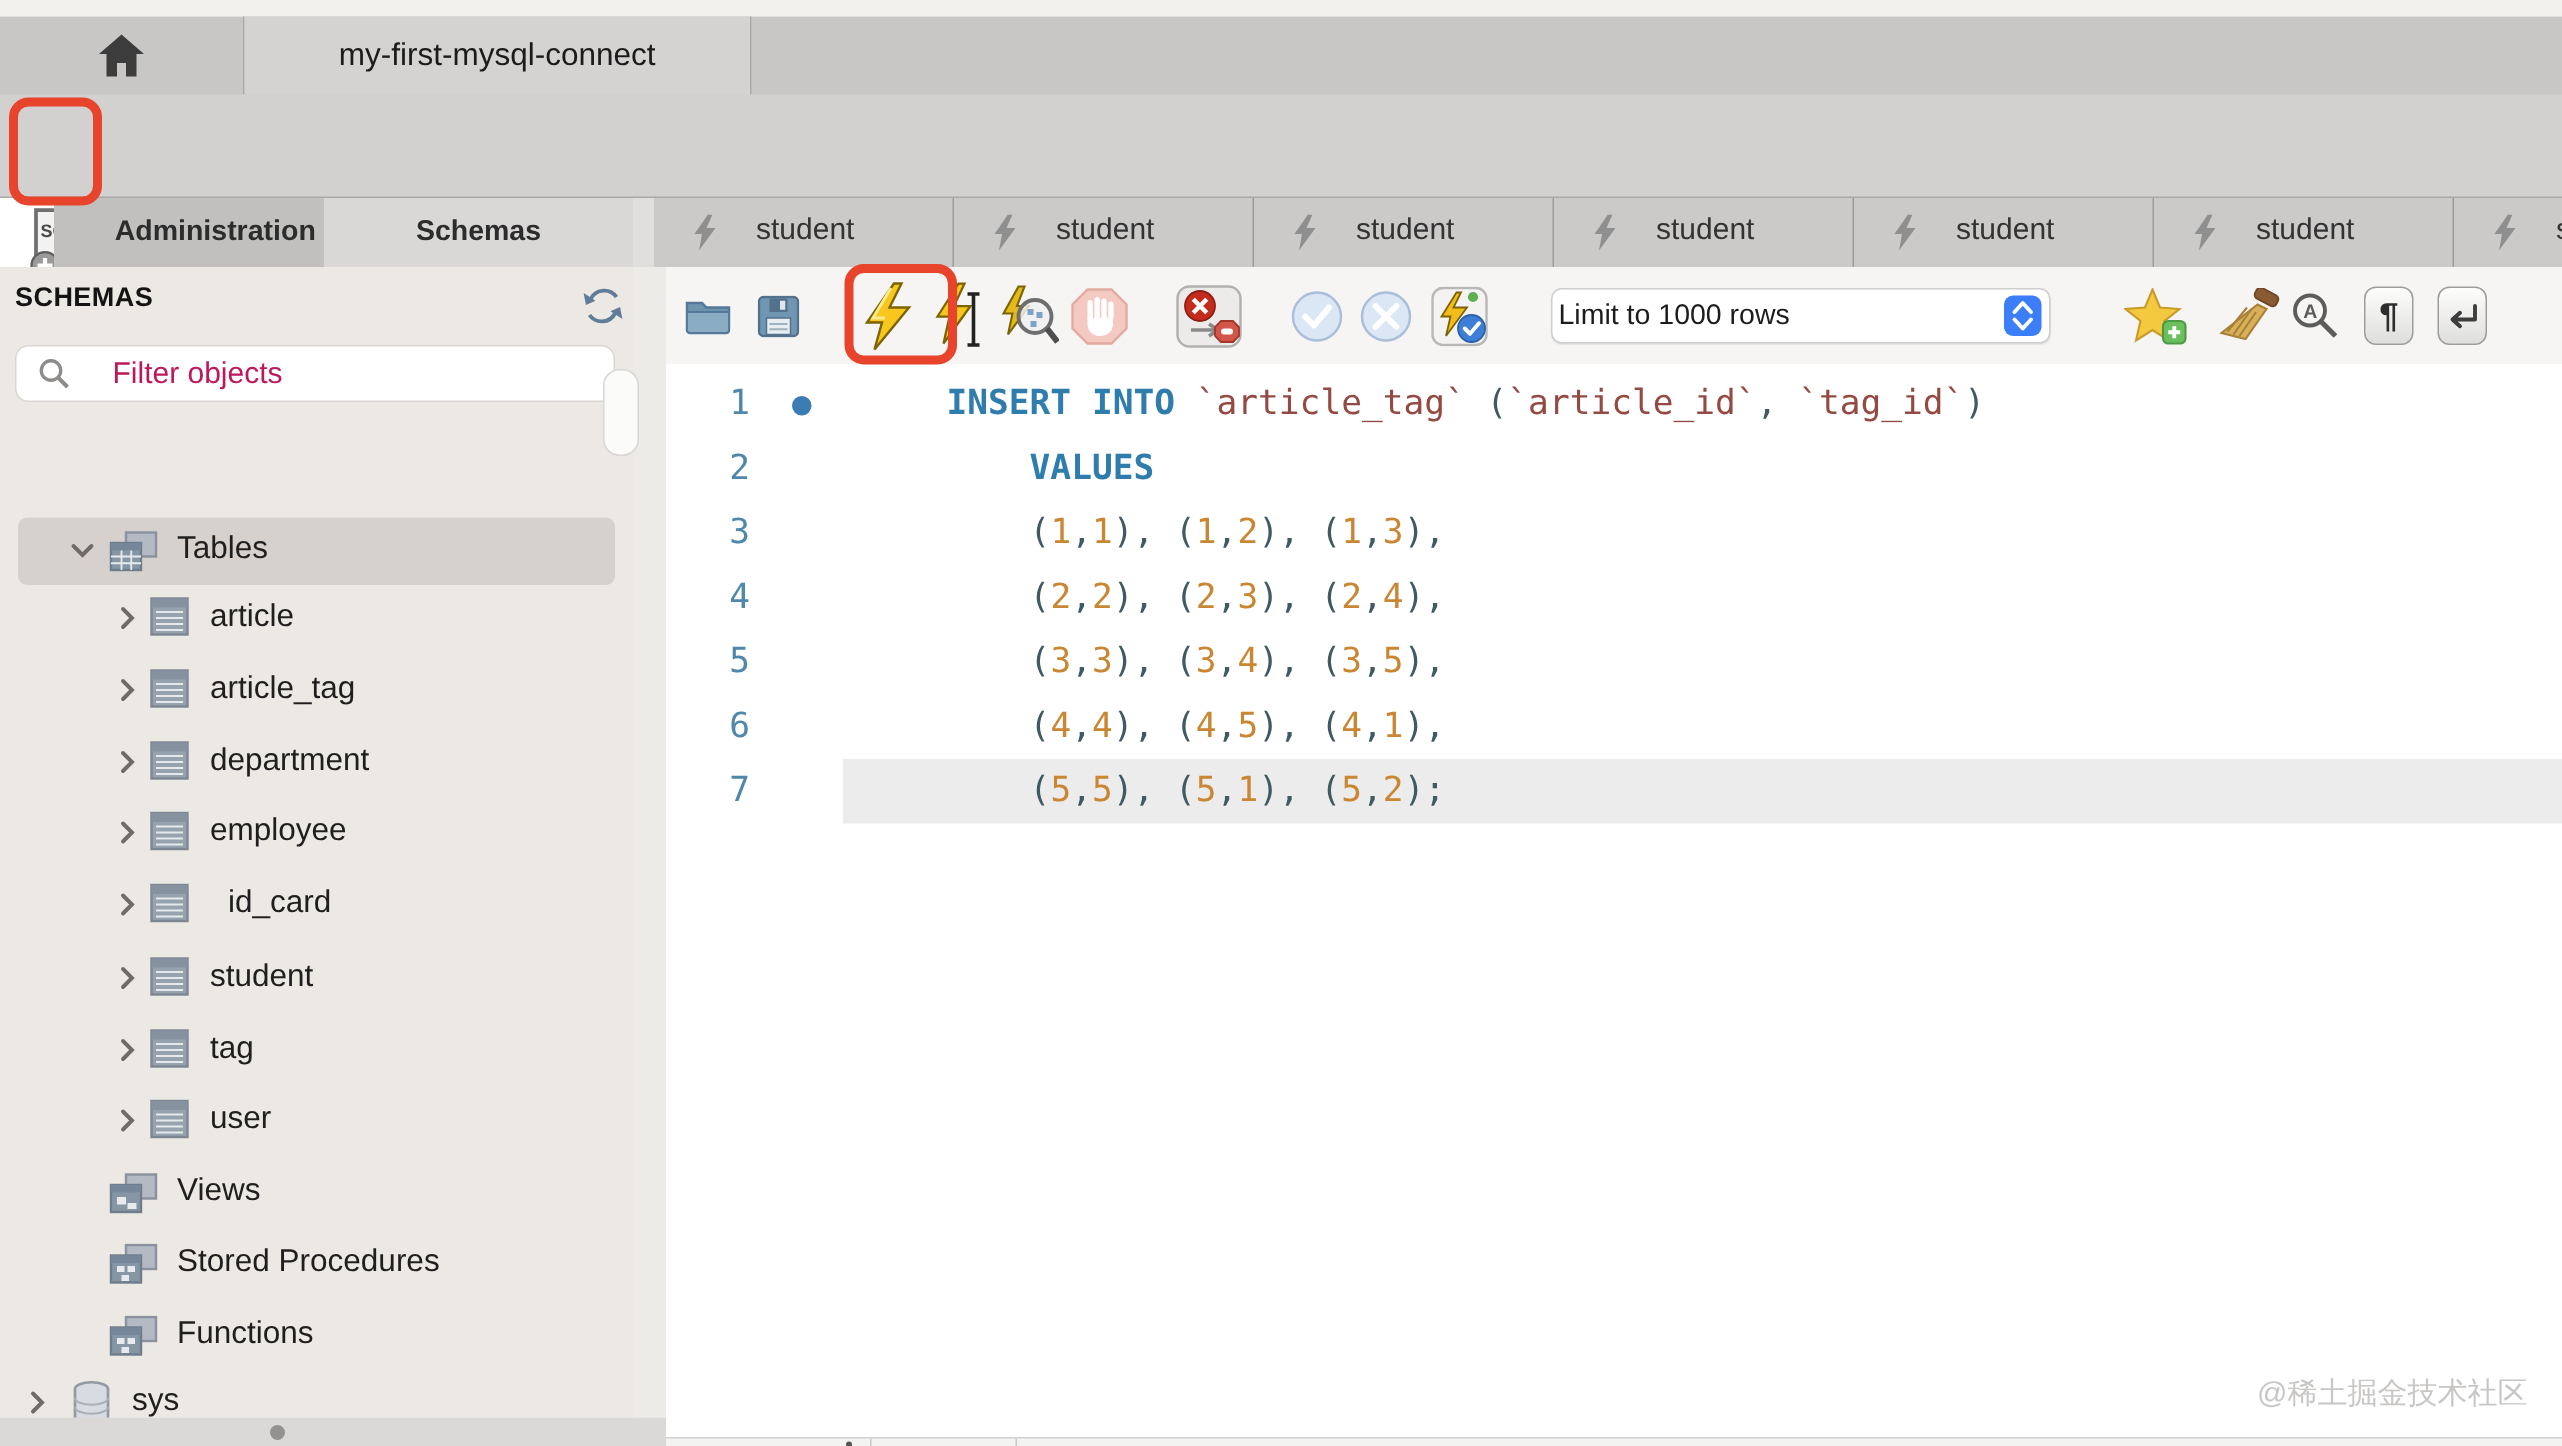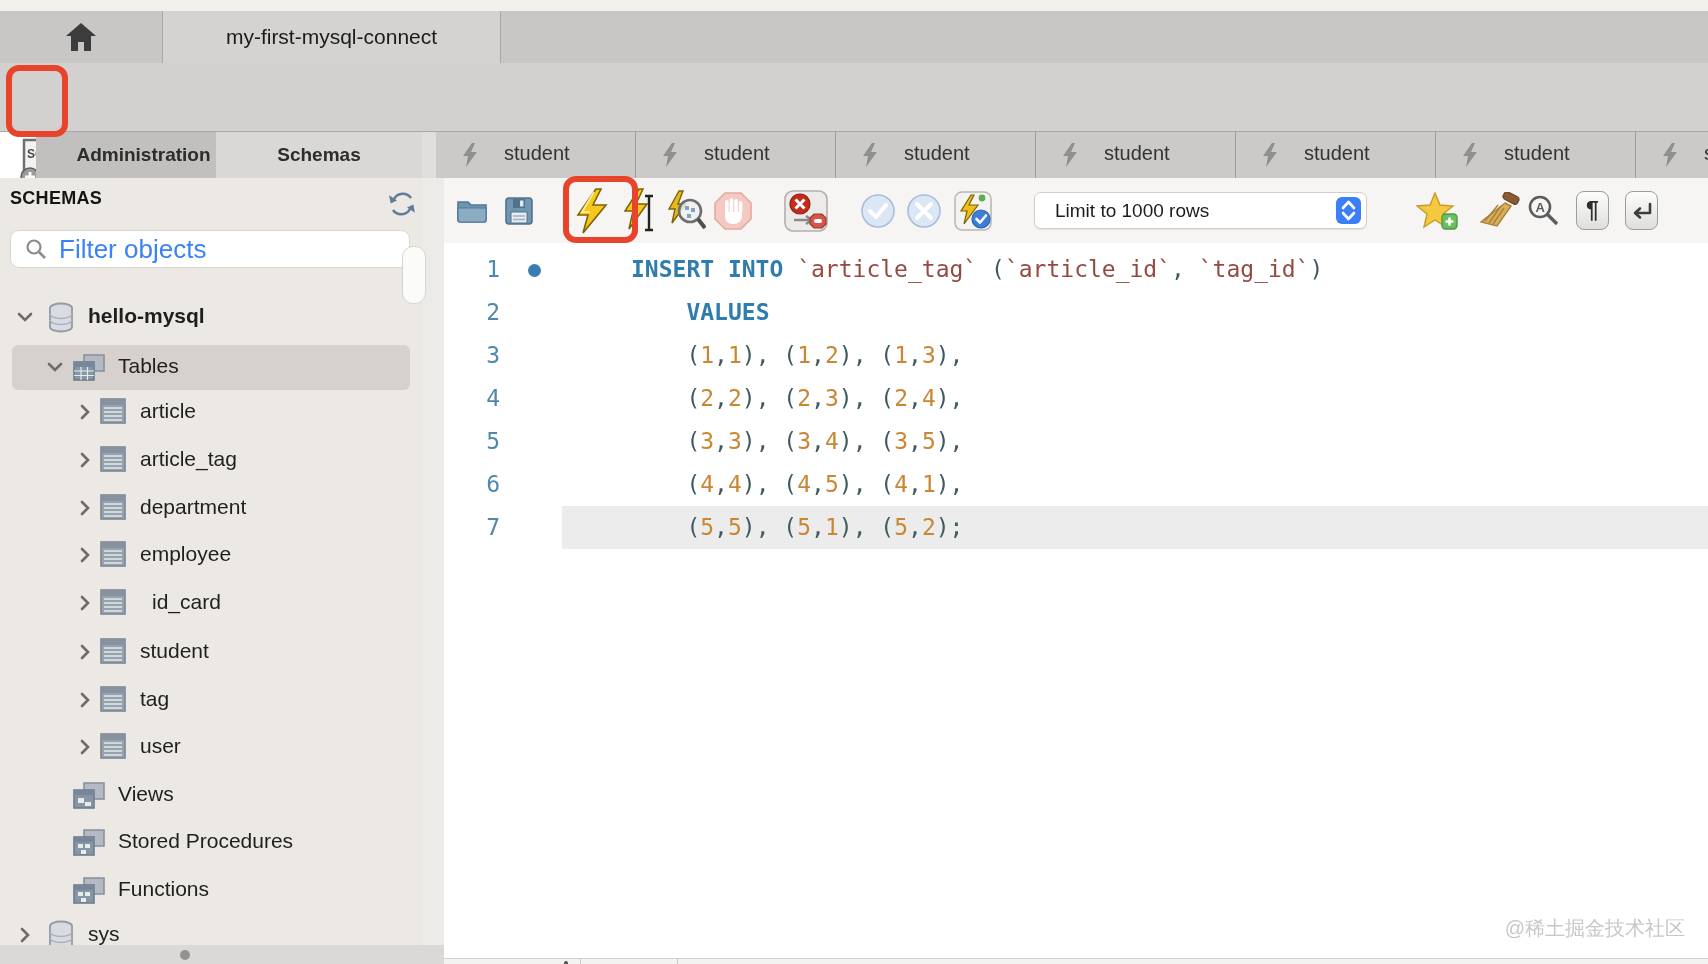--- a/index.html
+++ b/index.html
@@ -24,21 +24,21 @@
   
   .side-tabs { position:absolute; left:0; top:132px; width:422px; height:46px; }
   .side-tab { position:absolute; top:0; height:46px; display:flex; align-items:center; justify-content:center; font-size:19px; font-weight:bold; color:#2c2c2c; }
   .side-tab-admin { left:0; width:216px; background:#c1c0bf; border-right:1px solid #a8a7a6;margin-left:36px; }
   .side-tab-schemas { left:216px; width:206px; background:#d9d8d7; }
   .sidebar { position:absolute; left:0; top:178px; width:422px; height:767px; background:#ece8e3; }
   .schemas-header { position:absolute; left:10px; top:188px; font-size:18px; font-weight:bold; color:#141414; letter-spacing:0.3px; }
   .refresh-btn { position:absolute; left:388px; top:190px; width:28px; height:28px; }
   .filter-box { position:absolute; left:10px; top:230px; width:400px; height:38px; background:#ffffff; border:1px solid #d9d7d5; border-radius:9px; display:flex; align-items:center; }
   .filter-box .mag { margin-left:14px; }
-  .filter-placeholder { margin-left:12px; font-size:26px; color:#3b82f6; }
+  .filter-placeholder { margin-left:28px; font-size:20px; color:#be185d; }
 
   .tree-row { position:absolute; left:0; width:422px; height:44px; }
   .tree-sel { position:absolute; left:12px; top:345px; width:398px; height:45px; background:#d6d1cd; border-radius:6px; }
   .chev { position:absolute; top:13px; width:18px; height:18px; }
   .ticon { position:absolute; top:7px; }
   .tlabel { position:absolute; top:9px; font-size:21px; color:#1f1f1f; white-space:nowrap; }
   .tlabel.bold { font-weight:bold; }
 
   .side-scrollstrip { position:absolute; left:0; top:945px; width:444px; height:19px; background:#dbd9d7; z-index:5; }
   .side-scrolldot { position:absolute; left:180px; top:5px; width:10px; height:10px; border-radius:50%; background:#949290; }
@@ -50,21 +50,21 @@
   .editor-tabstrip { position:absolute; left:422px; top:132px; width:1286px; height:46px; background:#c8c7c6; }
   .editor-tabgap { position:absolute; left:0; top:0; width:14px; height:46px; background:#e0dfde; }
   .editor-tab { position:absolute; top:0; width:200px; height:46px; background:#cbcac9; border-right:1px solid #9d9c9b; }
   .editor-tab .bolt { position:absolute; left:26px; top:11px; }
   .editor-tab .etlabel { position:absolute; left:68px; top:10px; font-size:20px; color:#333333; }
 
   
   .editor-toolbar { position:absolute; left:444px; top:178px; width:1264px; height:65px; background:#f6f5f4; }
   .etb-icon { position:absolute; top:0; height:65px; display:flex; align-items:center; justify-content:center; }
   .limit-select { position:absolute; left:590px; top:14px; width:333px; height:37px; background:#ffffff; border:1px solid #cfcecd; border-radius:7px; box-shadow:0 1px 1px rgba(0,0,0,0.08); display:flex; align-items:center; }
-  .limit-label { margin-left:20px; font-size:19px; color:#1c1c1c; }
+  .limit-label { margin-left:4px; font-size:19px; color:#1c1c1c; }
   .limit-stepper { position:absolute; right:5px; top:4px; width:25px; height:27px; background:#3c7ef8; border-radius:6px; }
   .small-btn { width:33px; height:39px; border:1.5px solid #9d9c9b; border-radius:8px; background:linear-gradient(#fdfdfc,#dededd); display:flex; align-items:center; justify-content:center; }
   .pilcrow-glyph { font-size:23px; font-weight:bold; color:#2e2e2e; line-height:1; }
 
   
   .code-area { position:absolute; left:444px; top:243px; width:1264px; height:715px; background:#ffffff; }
   #code-lines { position:absolute; left:0; top:5px; width:1264px; }
   .code-line { position:relative; height:43px; line-height:43px; font-family:"DejaVu Sans Mono", monospace; font-size:23px; white-space:pre; }
   .code-line.highlight { background:linear-gradient(90deg, rgba(0,0,0,0) 0px, rgba(0,0,0,0) 118px, #ececec 118px); }
   .line-num { position:absolute; left:0; top:0; width:56px; text-align:right; color:#4f88aa; }
@@ -219,33 +219,20 @@
   <div class="filter-box">
     <svg class="mag" width="22" height="22" viewBox="0 0 22 22">
       <circle cx="9" cy="9" r="6.5" fill="none" stroke="#8e8c8a" stroke-width="2.2"></circle>
       <path d="M14 14 L20 20" stroke="#8e8c8a" stroke-width="2.6"></path>
     </svg>
     <span class="filter-placeholder">Filter objects</span>
   </div>
 
   <div class="tree-sel"></div>
 
-  <div class="tree-row" style="top:295px">
-    <span class="chev" style="left:16px"><svg width="18" height="18" viewBox="0 0 18 18">
-          <path d="M3 6 L9 12 L15 6" fill="none" stroke="#6f6b67" stroke-width="2.6" stroke-linecap="round"></path>
-        </svg></span>
-    <span class="ticon" style="left:46px">
-      <svg width="30" height="32" viewBox="0 0 30 32">
-          <ellipse cx="15" cy="6" rx="11" ry="4.5" fill="#d8dbe1" stroke="#9499a3" stroke-width="1.8"></ellipse>
-          <path d="M4 6 V25 A11 4.5 0 0 0 26 25 V6" fill="#d8dbe1" stroke="#9499a3" stroke-width="1.8"></path>
-          <path d="M4 12 A11 4.5 0 0 0 26 12 M4 18 A11 4.5 0 0 0 26 18" fill="none" stroke="#aab0b9" stroke-width="1.4"></path>
-        </svg>
-    </span>
-    <span class="tlabel bold" style="left:88px">hello-mysql</span>
-  </div>
 
   <div class="tree-row" style="top:345px">
     <span class="chev" style="left:46px"><svg width="18" height="18" viewBox="0 0 18 18">
           <path d="M3 6 L9 12 L15 6" fill="none" stroke="#6f6b67" stroke-width="2.6" stroke-linecap="round"></path>
         </svg></span>
     <span class="ticon" style="left:72px; top:9px">
       <svg width="34" height="28" viewBox="0 0 34 28">
           <rect x="12" y="1" width="20" height="16" fill="#b3bac3" stroke="#8a929d" stroke-width="1.6"></rect>
           <rect x="2" y="8" width="20" height="18" fill="#8796a5" stroke="#6e7d8c" stroke-width="1.6"></rect>
           <rect x="2" y="8" width="20" height="5" fill="#76879a"></rect>

